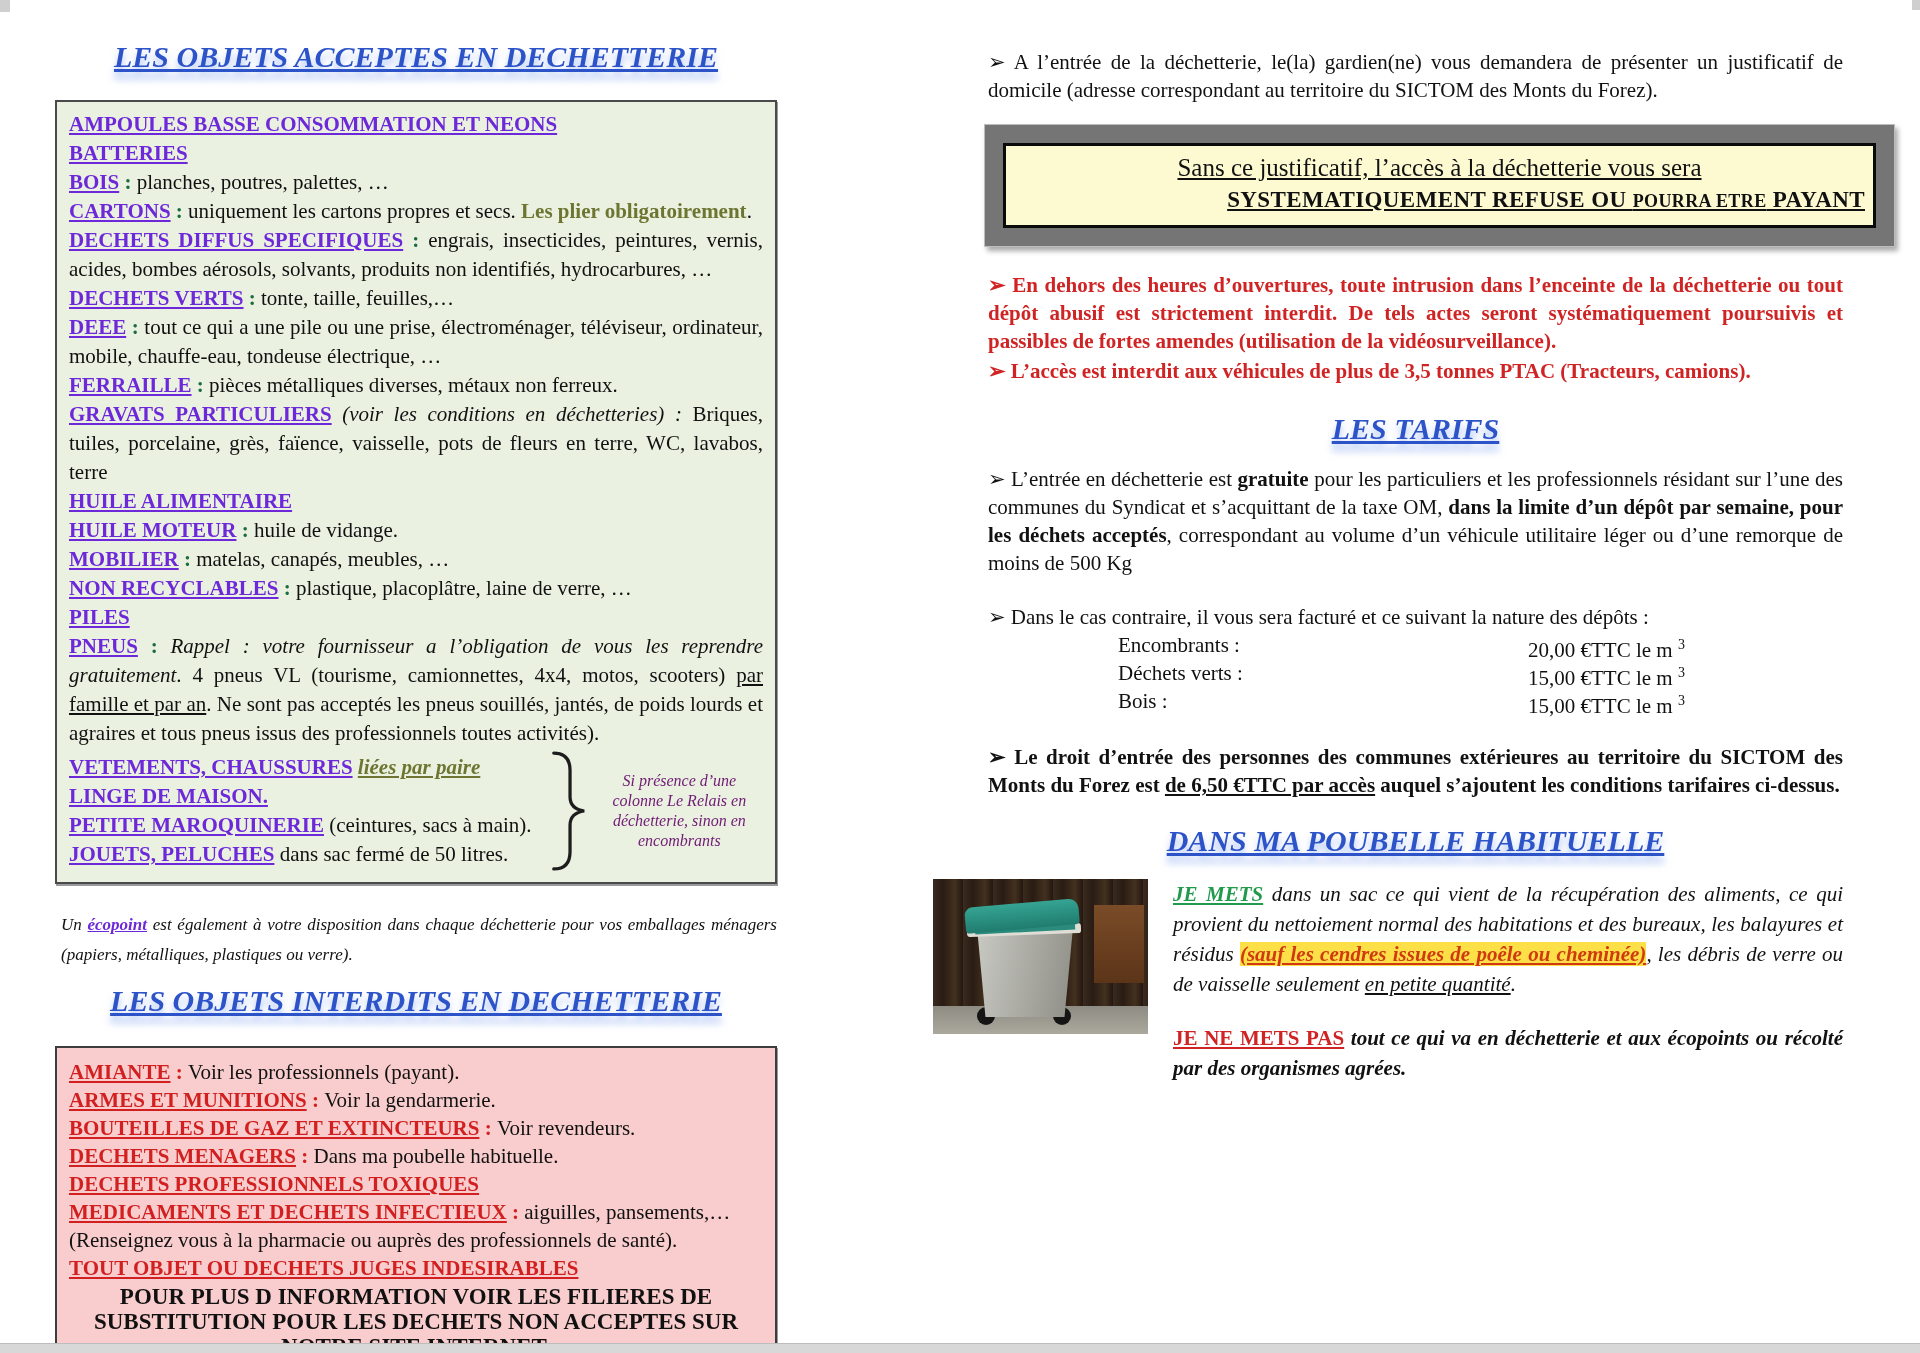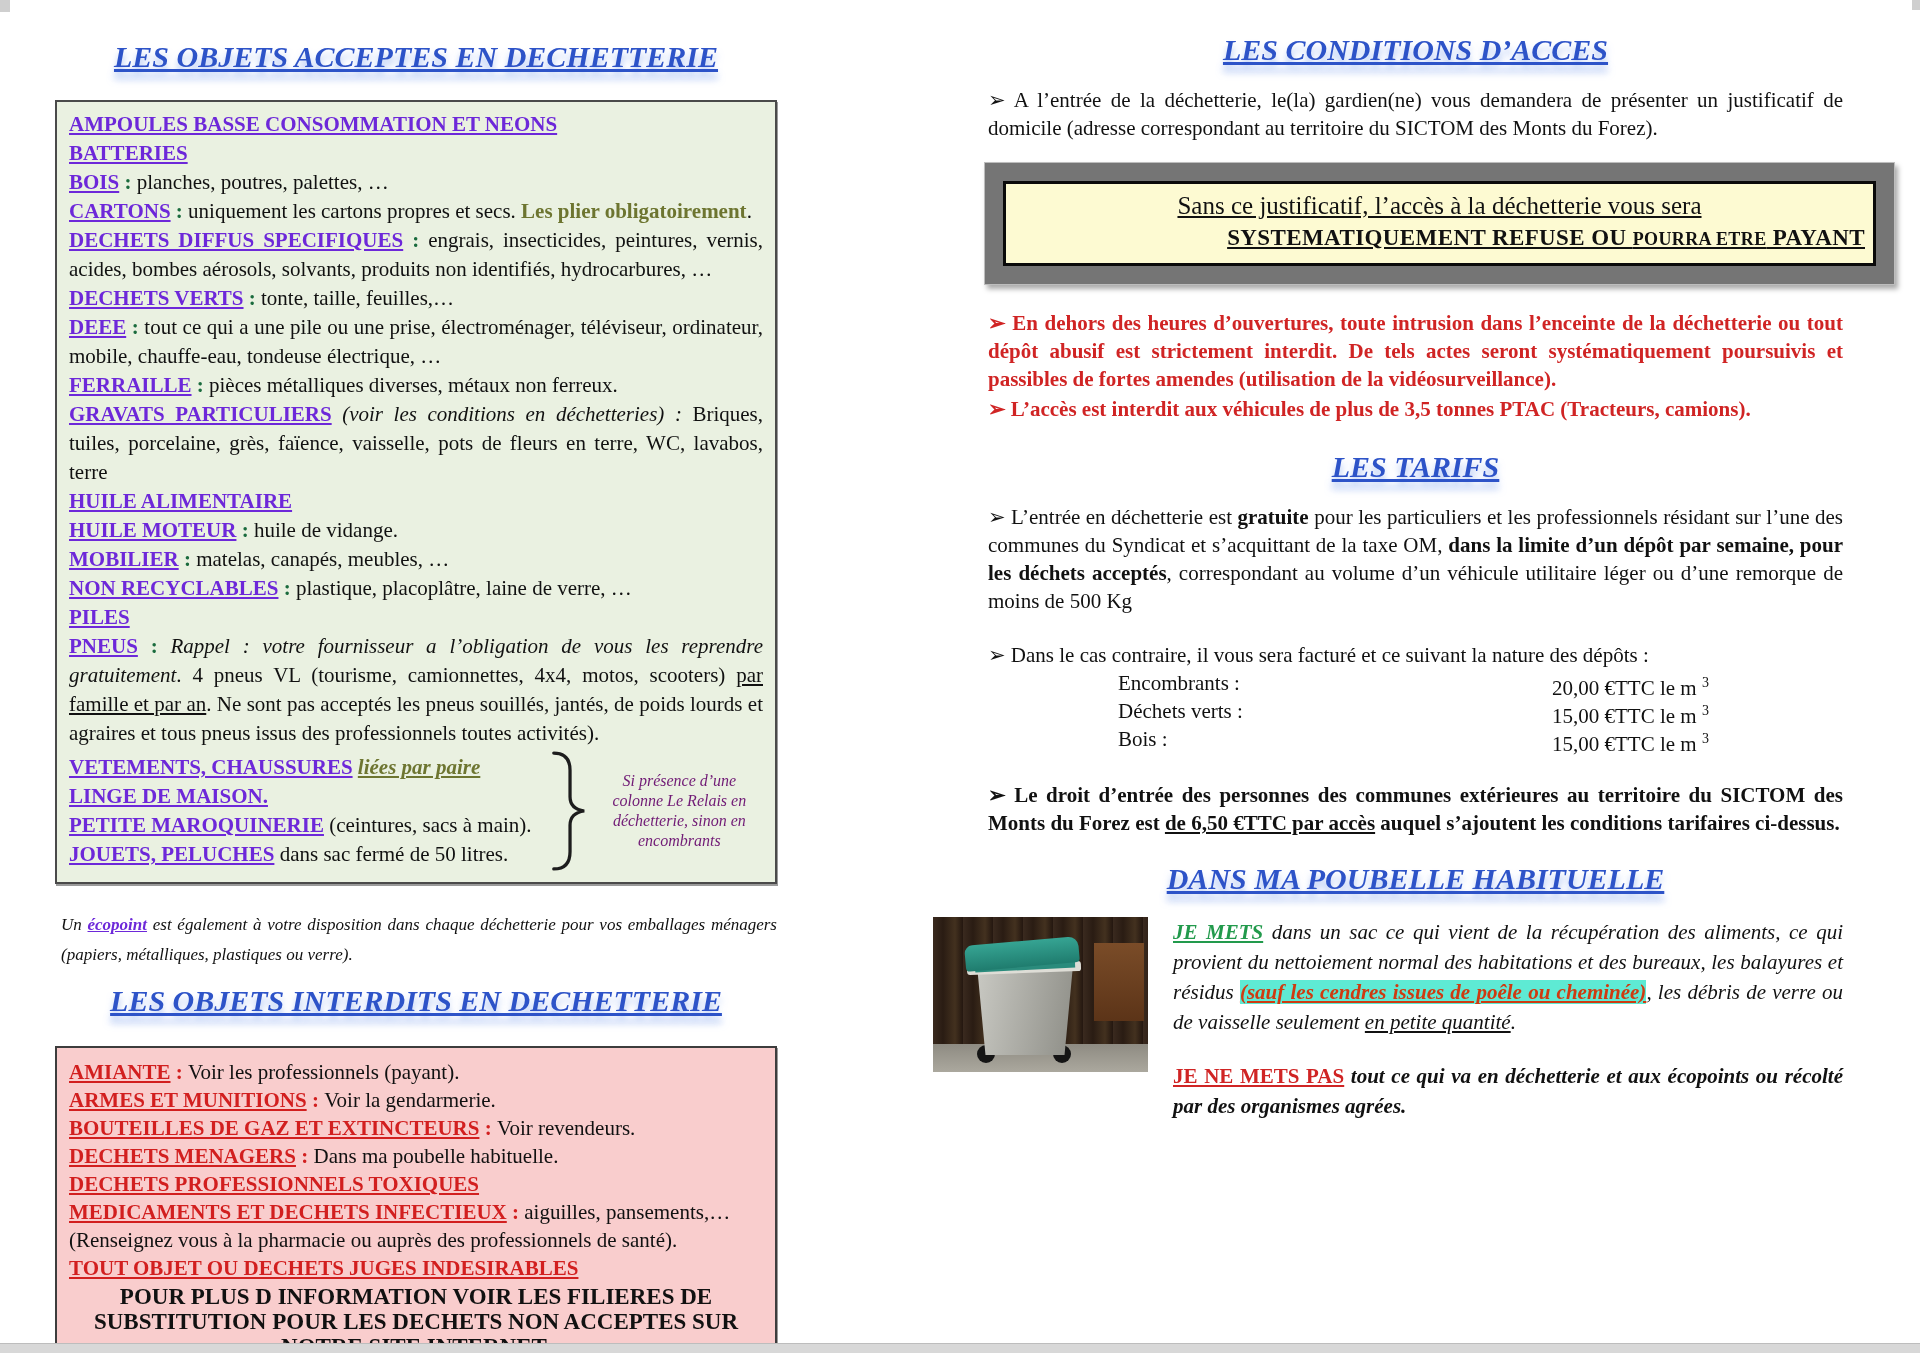--- a/index.html
+++ b/index.html
@@ -69,21 +69,21 @@
     background:#fdfad2; border:3px solid #0a0a0a; text-align:center; padding:5px 8px 9px 8px;
   }
   .warn1 { font-size:25px; line-height:34px; text-decoration:underline; }
   .warn2 { font-size:23px; line-height:30px; font-weight:bold; text-decoration:underline; letter-spacing:.4px;text-align:right; }
   .warn2 .small-caps { font-size:18px; }
 
   .red-para { color:#d02424; font-weight:bold; text-align:justify; margin:24px 0 0 0; }
   .red-para.follow { margin-top:2px; }
 
   .tarif-row { position:relative; margin-left:130px; height:28px; }
-  .tarif-price { position:absolute; left:434px; top:0; white-space:nowrap; }
+  .tarif-price { position:absolute; left:410px; top:0; white-space:nowrap; }
   .tarif-price sup { font-size:14px; }
 
   .poubelle-section { display:flex; margin-top:24px; }
   .photo {
     position:relative; width:215px; height:155px; margin-left:-55px; flex:none; overflow:hidden;
     background:repeating-linear-gradient(90deg, #3a2a1f 0px, #2a1c13 10px, #43311f 22px, #241710 30px);
   }
   .photo .ground { position:absolute; bottom:0; left:0; width:100%; height:28px;
     background:linear-gradient(#8e8b82,#aba89e); }
   .photo .crate { position:absolute; right:4px; top:26px; width:50px; height:78px;
@@ -95,21 +95,21 @@
   .photo .bin-lid { position:absolute; left:32px; top:24px; width:114px; height:26px;
     background:linear-gradient(#36a493,#1f7c6e); border-radius:8px 10px 4px 4px; transform:rotate(-5deg); }
   .photo .bin-lid2 { position:absolute; left:42px; top:42px; width:100px; height:11px;
     background:#2a8b7c; transform:rotate(-3deg); }
   .photo .wheel { position:absolute; width:18px; height:18px; border-radius:50%; background:#151515; top:128px; }
   .photo .wheel.w1 { left:44px; } .photo .wheel.w2 { left:120px; }
 
   .poubelle-text { margin-left:25px; flex:1; line-height:30px; }
   .je-mets { font-style:italic; text-align:justify; margin:0; }
   .jm-term { color:#229a4c; font-weight:bold; text-decoration:underline; }
-  .hl { background:#5eead4; color:#cf3a10; font-weight:bold; text-decoration:underline; }
+  .hl { background:#fde047; color:#cf3a10; font-weight:bold; text-decoration:underline; }
   .je-ne-mets { margin:24px 0 0 0; font-weight:bold; font-style:italic; text-align:justify; }
   .jnm-term { color:#d02424; text-decoration:underline; font-style:normal; }
 </style>
 </head>
 <body>
 
 <div class="page">
 
   <div class="corner-mark" style="left:0;top:0;width:10px;height:12px;"></div>
   <div class="corner-mark" style="right:0;top:0;width:8px;height:10px;"></div>
@@ -163,21 +163,20 @@
       <p class="gline"><span class="rterm">DECHETS PROFESSIONNELS TOXIQUES</span></p>
       <p class="gline"><span class="rterm">MEDICAMENTS  ET  DECHETS  INFECTIEUX</span><span class="rcolon"> : </span><span>aiguilles,  pansements,…</span></p>
       <p class="gline"><span>(Renseignez vous à la pharmacie ou auprès des professionnels de santé).</span></p>
       <p class="gline"><span class="rterm">TOUT OBJET OU DECHETS JUGES INDESIRABLES</span></p>
       <p class="pink-footer">POUR PLUS D INFORMATION VOIR LES FILIERES DE SUBSTITUTION POUR LES DECHETS NON ACCEPTES SUR NOTRE SITE INTERNET.</p>
     </div>
   </div>
 
   <div class="col-right">
 
-    <div class="blue-title" style="margin-top:10px;">LES CONDITIONS D’ACCES</div>
 
     <p class="para mt"><span>➢ </span><span>A l’entrée de la déchetterie, le(la) gardien(ne) vous demandera de présenter un justificatif de domicile (adresse correspondant au territoire du SICTOM des Monts du Forez).</span></p>
 
     <div class="warning-outer">
       <div class="warning-inner">
         <div class="warn1">Sans ce justificatif, l’accès à la déchetterie vous sera</div>
         <div class="warn2"><span>SYSTEMATIQUEMENT REFUSE OU </span><span class="small-caps">POURRA ETRE</span><span> PAYANT</span></div>
       </div>
     </div>
 

